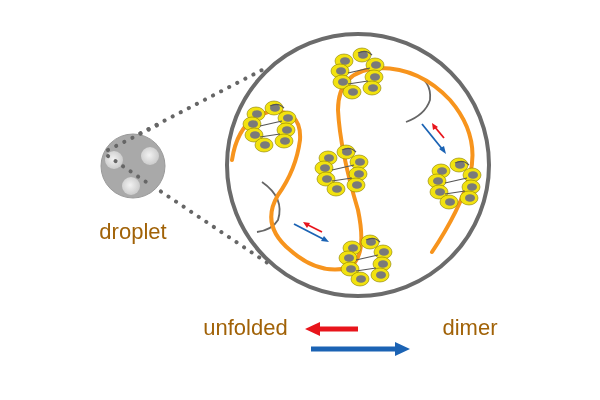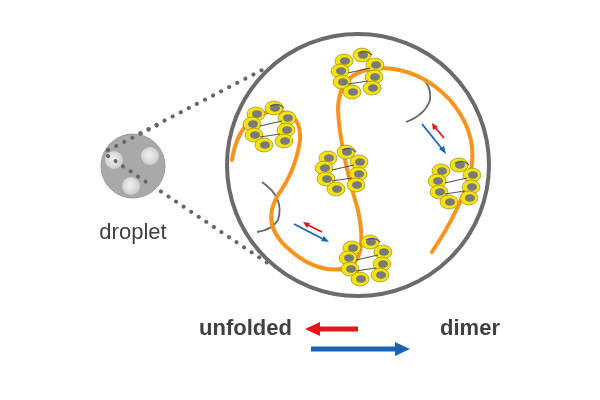--- a/index.html
+++ b/index.html
@@ -1,22 +1,22 @@
 <!DOCTYPE html>
 <html><head>
 <meta charset="utf-8">
 <style>
   html, body { margin: 0; padding: 0; background: #ffffff; }
   body { width: 600px; height: 400px; overflow: hidden; position: relative; font-family: "Liberation Sans", sans-serif; }
   #figure { position: absolute; left: 0; top: 0; width: 600px; height: 400px; }
-  .label { position: absolute; color: #404040; font-size: 22px; line-height: 25px; text-align: center; font-family: "Liberation Sans", sans-serif; }
+  .label { position: absolute; color: #a16207; font-size: 22px; line-height: 25px; text-align: center; font-family: "Liberation Sans", sans-serif; }
   #droplet-label { left: 78px; top: 219px; width: 110px; }
   #unfolded-label { left: 178px; top: 315px; width: 135px; }
   #folded-label { left: 420px; top: 315px; width: 100px; }
-  .label span { display: block; font-weight: bold; }
+  .label span { display: block; }
 </style>
 </head>
 <body>
 
 <svg id="figure" viewBox="0 0 600 400" xmlns="http://www.w3.org/2000/svg">
   <defs>
     <radialGradient id="incl" cx="0.45" cy="0.45" r="0.6">
       <stop offset="0" stop-color="#f2f2f2"></stop>
       <stop offset="1" stop-color="#c8c8c8"></stop>
     </radialGradient>

